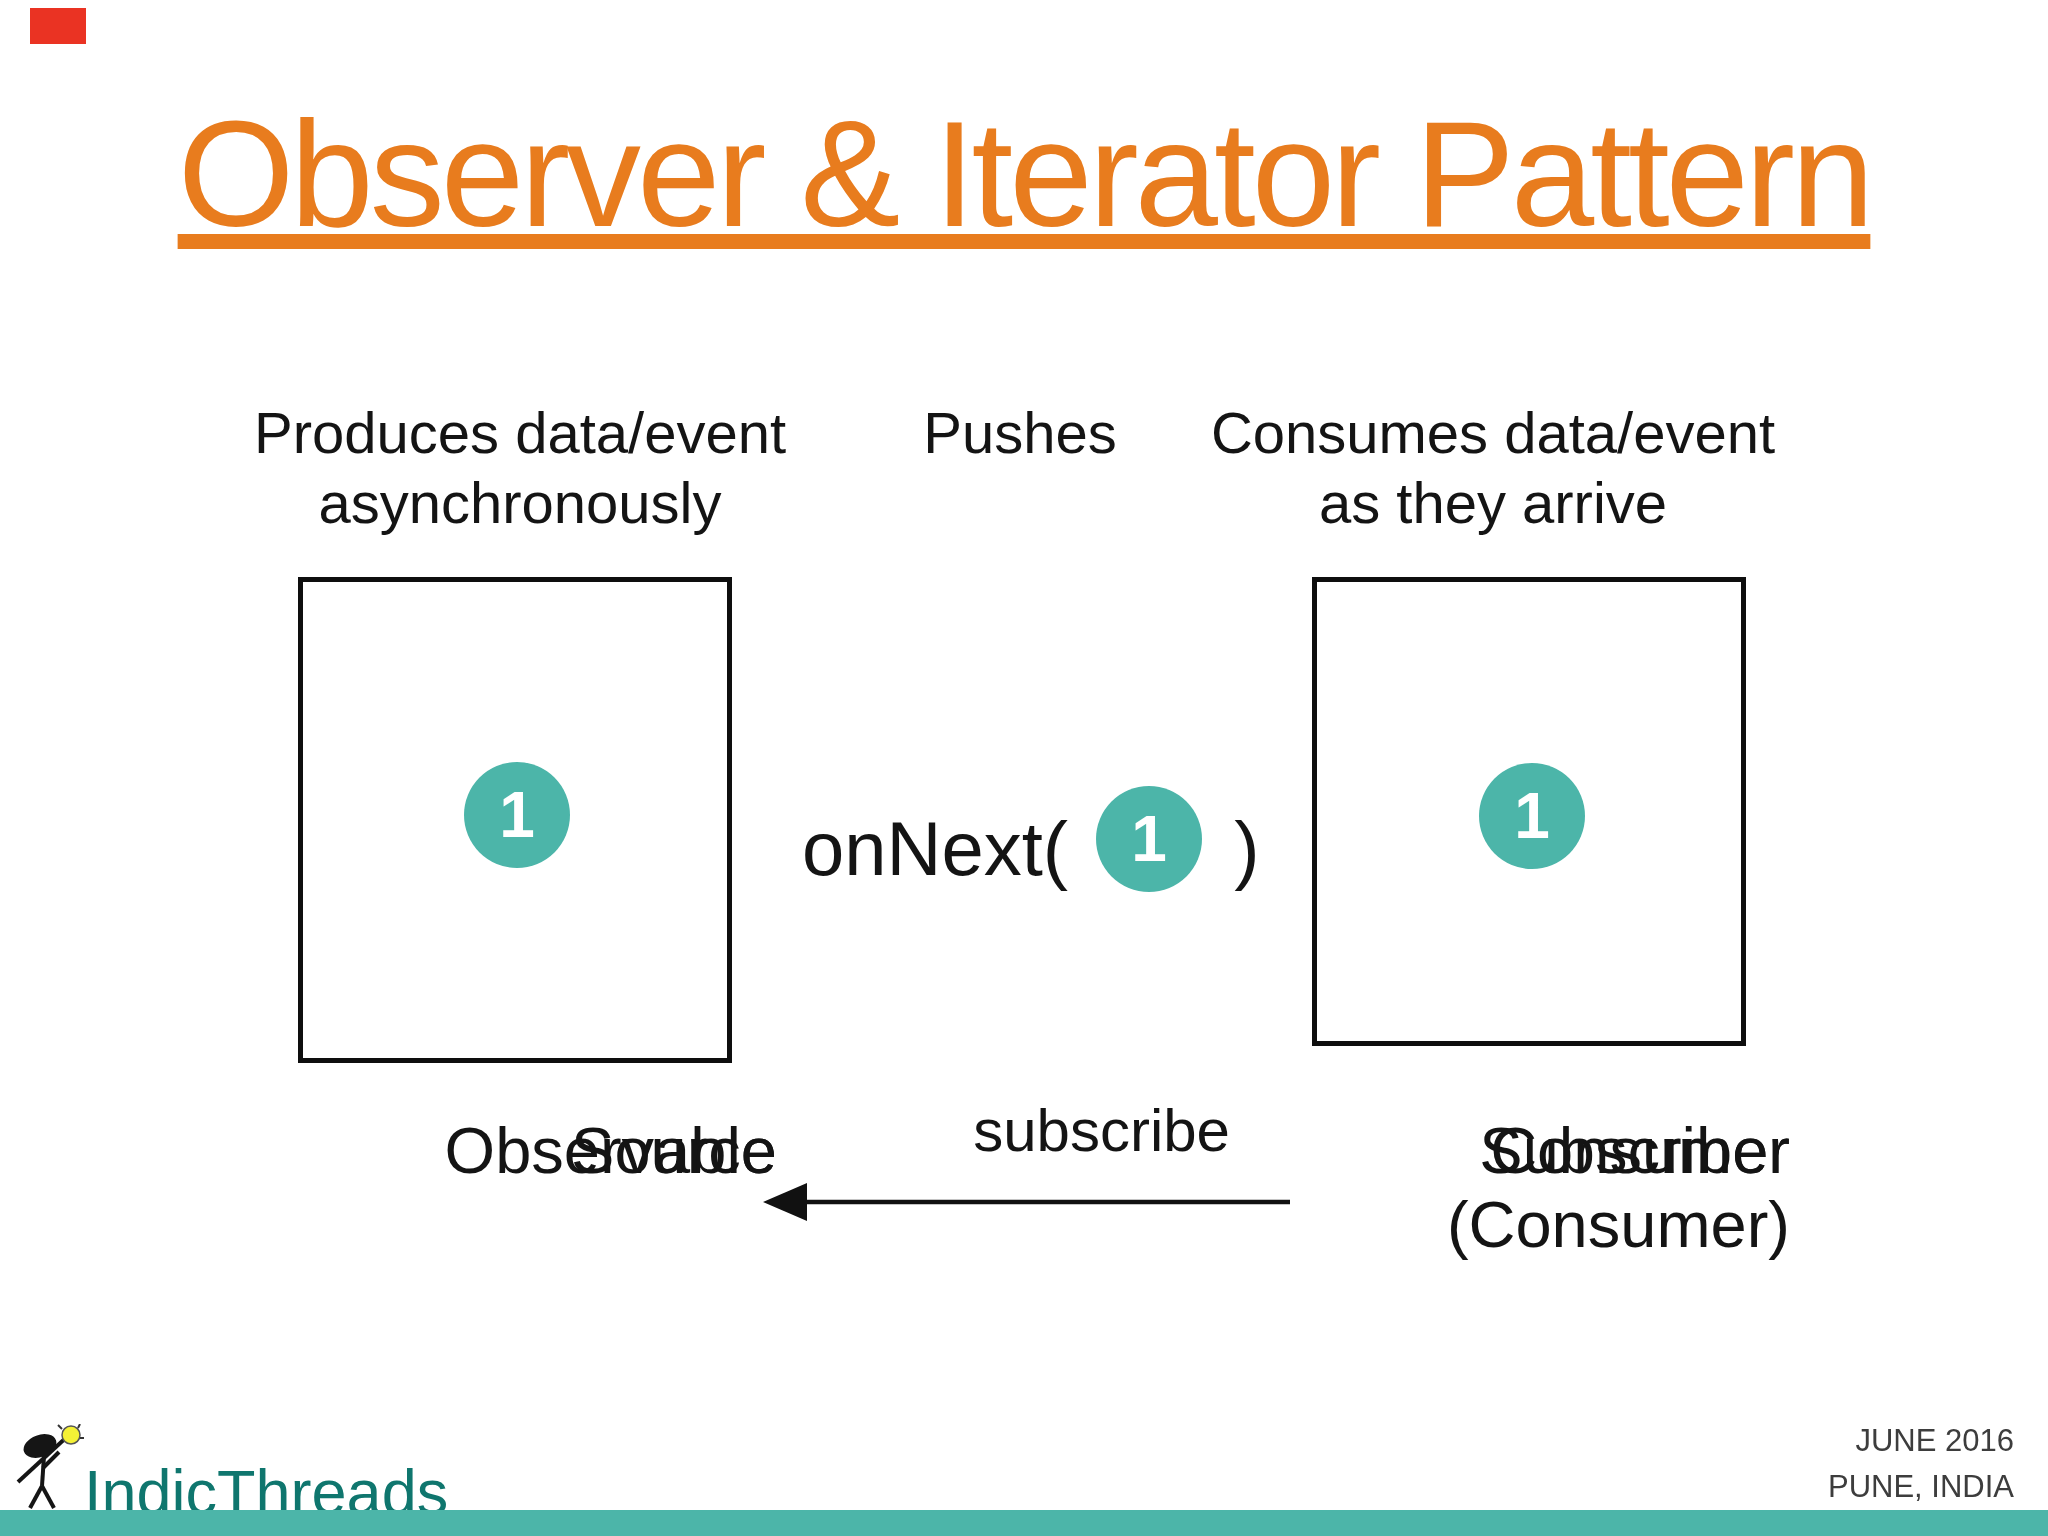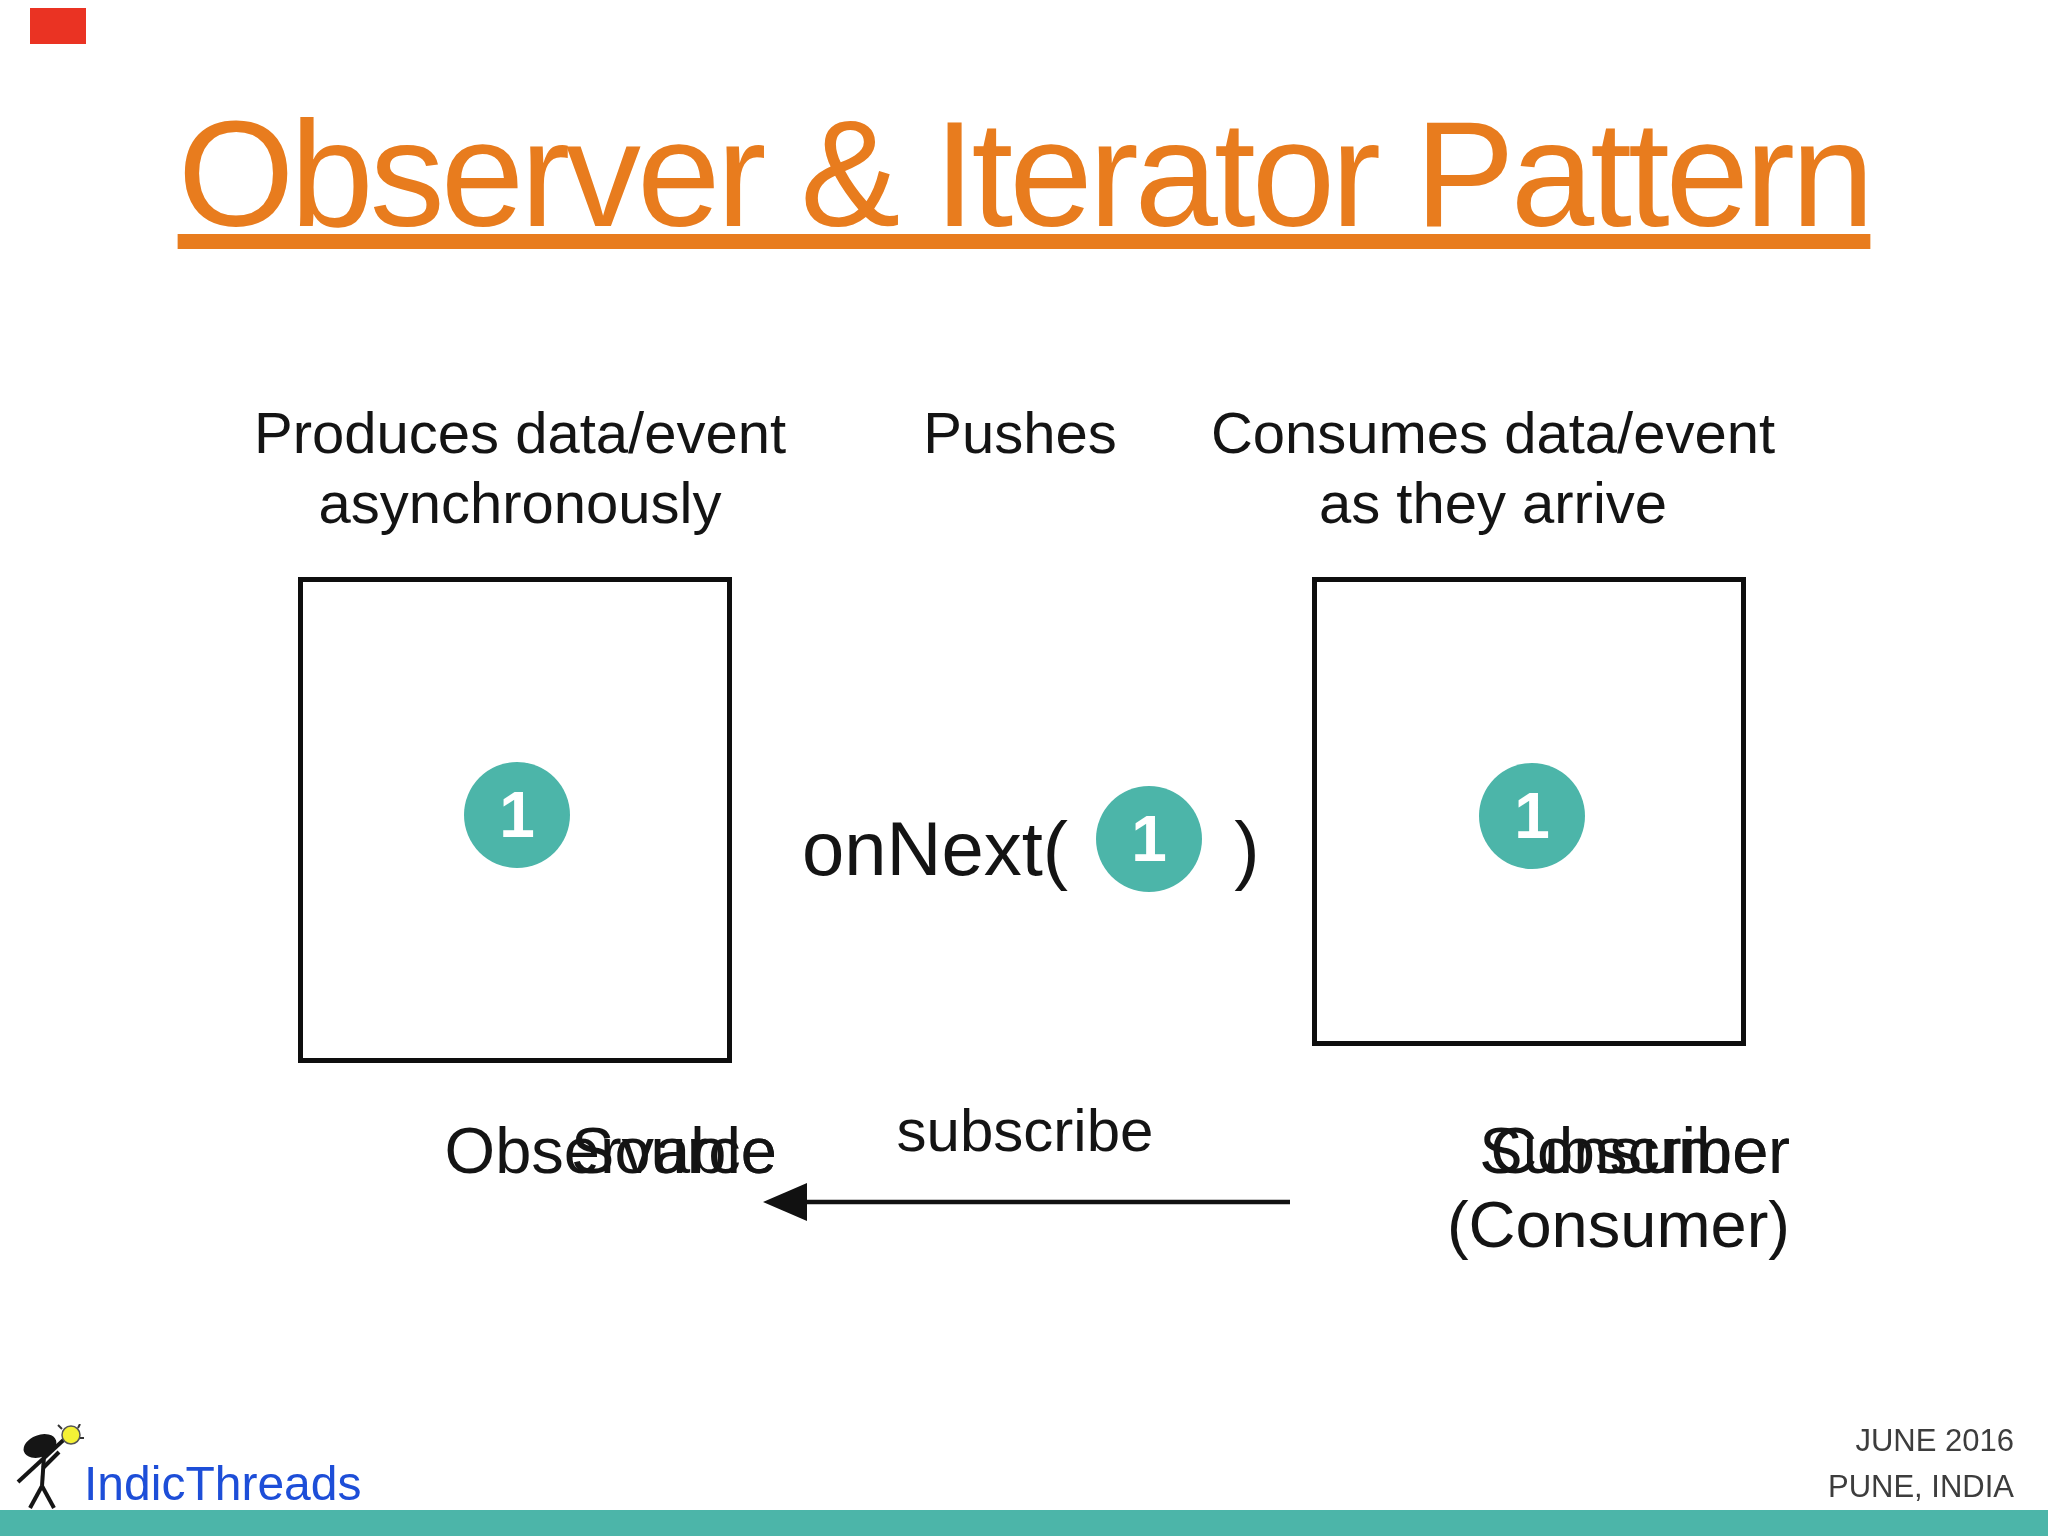--- a/index.html
+++ b/index.html
@@ -23,29 +23,29 @@
     width:106px;height:106px;border-radius:50%;background:var(--accent-teal,#4CB5A9);
     color:#ffffff;font-size:64px;font-weight:bold;display:flex;align-items:center;justify-content:center;
     flex:0 0 auto;
   }
   .badge.abs{position:absolute;}
   #badge-left{left:464px;top:762px;}
   #badge-right{left:1479px;top:763px;}
   .onnext{position:absolute;left:802px;top:772px;height:120px;display:flex;align-items:flex-end;font-size:76px;color:var(--ink);}
   .onnext .paren-open{margin-right:28px;}
   .onnext .paren-close{margin-left:32px;}
-  .subscribe{position:absolute;left:820px;width:410px;top:1096px;text-align:center;font-size:60px;color:var(--ink);}
+  .subscribe{position:absolute;left:820px;width:410px;top:1096px;text-align:right;font-size:60px;color:var(--ink);}
   .arrow{position:absolute;left:755px;top:1178px;width:540px;height:48px;}
   .label-group{position:absolute;top:1114px;width:520px;text-align:right;font-size:65px;line-height:74px;color:var(--ink);}
   #label-left{left:257px;}
   #label-right{left:1270px;}
   .overlay{position:relative;height:74px;}
   .overlay span{position:absolute;left:0;right:0;top:0;}
   .logo{position:absolute;left:14px;top:1424px;width:72px;height:86px;}
-  .logo-text{position:absolute;left:84px;top:1456px;font-size:48px;color:#1d4ed8;letter-spacing:0px;}
+  .logo-text{position:absolute;left:84px;top:1456px;font-size:63px;color:#0f766e;letter-spacing:0px;}
   .dateblock{position:absolute;right:34px;top:1418px;text-align:right;font-size:31px;line-height:46px;color:#3D3D3D;}
   .teal-bar{position:absolute;left:0;top:1510px;width:2048px;height:26px;background:var(--accent-teal,#4CB5A9);}
 </style>
 </head>
 <body>
 
 <div id="slide">
 
   <div class="red-marker"></div>
 

